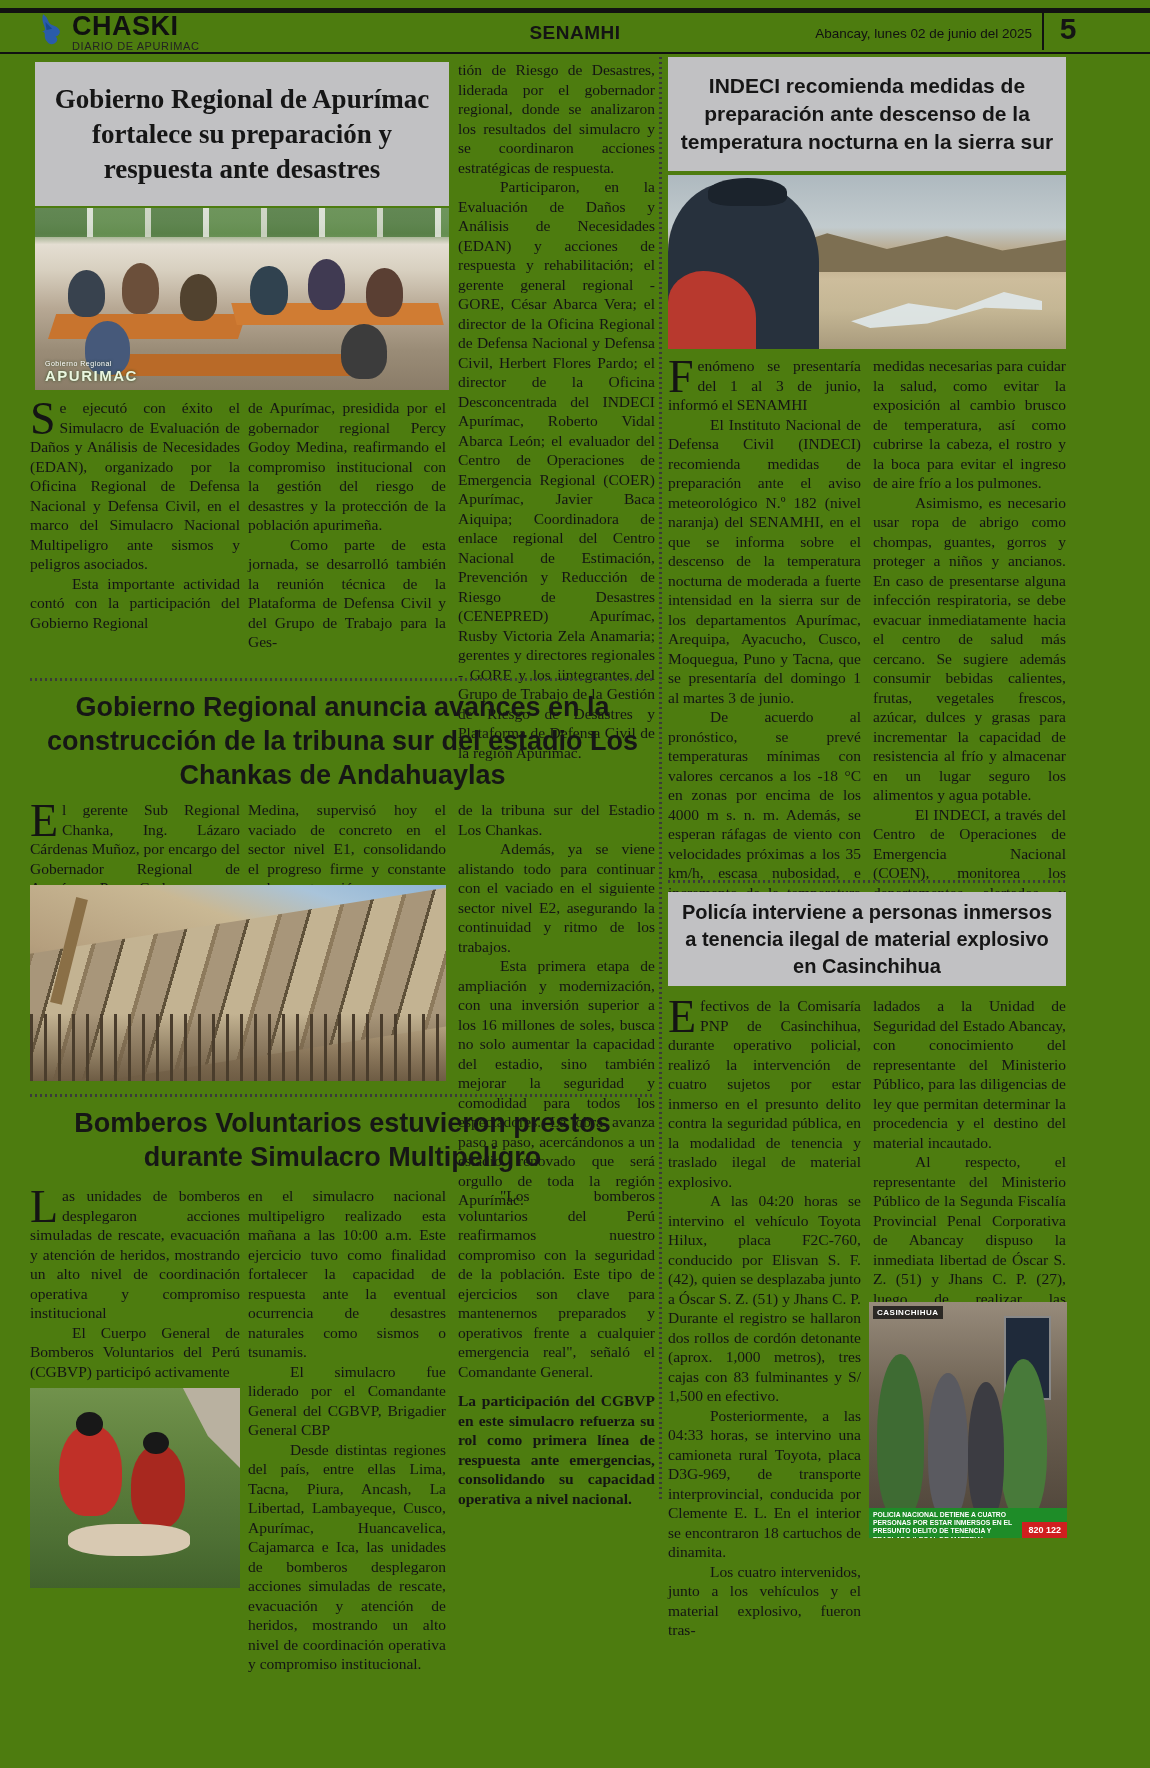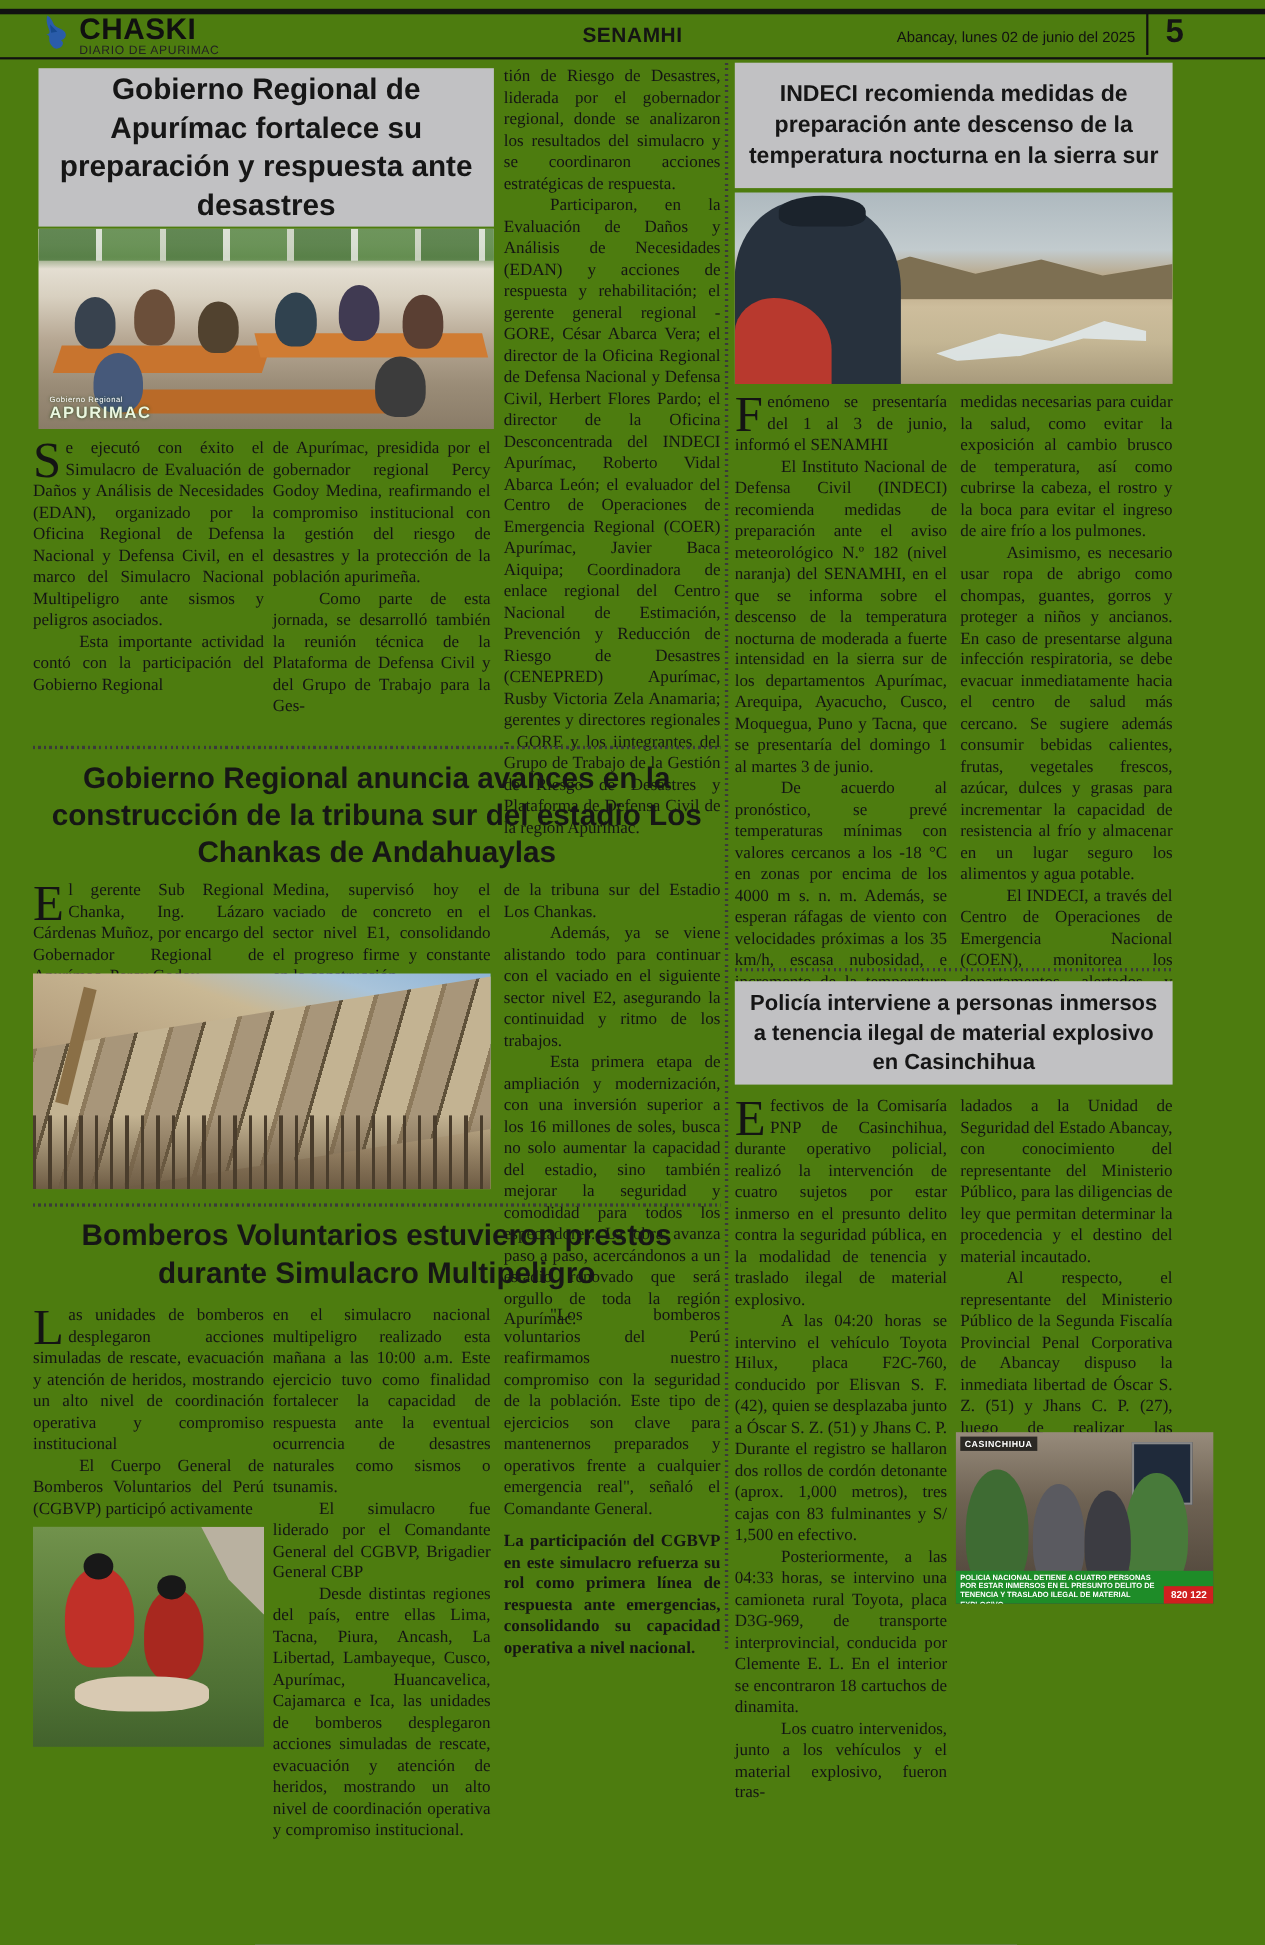--- a/index.html
+++ b/index.html
@@ -107,21 +107,21 @@
       <div class="brand">CHASKI</div>
       <div class="brand-sub">DIARIO DE APURIMAC</div>
     </div>
   </div>
   <div class="section-title">SENAMHI</div>
   <div class="date">Abancay, lunes 02 de junio del 2025</div>
   <div class="page-sep"></div>
   <div class="page-num">5</div>
   <div class="rule-head"></div>
 
-  <div class="hbox" style="left:35px;top:62px;width:414px;height:144px;font-size:27px;line-height:35px;padding:0 6px;box-sizing:border-box;">Gobierno Regional de Apurímac fortalece su preparación y respuesta ante desastres</div>
+  <div class="hbox" style="left:35px;top:62px;width:414px;height:144px;font-size:27px;line-height:35px;padding:0 6px;box-sizing:border-box;font-family:Liberation Serif, serif;">Gobierno Regional de Apurímac fortalece su preparación y respuesta ante desastres</div>
 
   <div class="photo ph-meeting" style="left:35px;top:208px;width:414px;height:182px;">
     <div class="win"></div>
     <div class="table1"></div>
     <div class="table2"></div>
     <div class="table3"></div>
     <div class="blob" style="left:8%;top:34%;width:9%;height:26%;background:#38424e;"></div>
     <div class="blob" style="left:21%;top:30%;width:9%;height:28%;background:#6b4f3a;"></div>
     <div class="blob" style="left:35%;top:36%;width:9%;height:26%;background:#51422f;"></div>
     <div class="blob" style="left:52%;top:32%;width:9%;height:27%;background:#30424f;"></div>
@@ -229,21 +229,21 @@
     <p class="lead"><span class="drop">E</span><span>fectivos de la Comisaría PNP de Casinchihua, durante operativo policial, realizó la intervención de cuatro sujetos por estar inmerso en el presunto delito contra la seguridad pública, en la modalidad de tenencia y traslado ilegal de material explosivo.</span></p>
     <p>A las 04:20 horas se intervino el vehículo Toyota Hilux, placa F2C-760, conducido por Elisvan S. F. (42), quien se desplazaba junto a Óscar S. Z. (51) y Jhans C. P. Durante el registro se hallaron dos rollos de cordón detonante (aprox. 1,000 metros), tres cajas con 83 fulminantes y S/ 1,500 en efectivo.</p>
     <p>Posteriormente, a las 04:33 horas, se intervino una camioneta rural Toyota, placa D3G-969, de transporte interprovincial, conducida por Clemente E. L. En el interior se encontraron 18 cartuchos de dinamita.</p>
     <p>Los cuatro intervenidos, junto a los vehículos y el material explosivo, fueron tras-</p>
   </div>
   <div class="col" style="left:873px;top:996px;width:193px;">
     <p class="lead">ladados a la Unidad de Seguridad del Estado Abancay, con conocimiento del representante del Ministerio Público, para las diligencias de ley que permitan determinar la procedencia y el destino del material incautado.</p>
     <p>Al respecto, el representante del Ministerio Público de la Segunda Fiscalía Provincial Penal Corporativa de Abancay dispuso la inmediata libertad de Óscar S. Z. (51) y Jhans C. P. (27), luego de realizar las diligencias preliminares, ya que continúen su proceso penal en situación de libertad, al no encontrarse responsabilidad jurídica que los involucre.</p>
   </div>
 
-  <div class="photo ph-police" style="left:869px;top:1302px;width:198px;height:156px;padding-left:36px;">
+  <div class="photo ph-police" style="left:869px;top:1302px;width:198px;height:236px;">
     <div class="frame"></div>
     <div class="blob o1"></div>
     <div class="blob o2"></div>
     <div class="blob d1"></div>
     <div class="blob d2"></div>
     <div class="label">CASINCHIHUA</div>
     <div class="banner">POLICIA NACIONAL DETIENE A CUATRO PERSONAS POR ESTAR INMERSOS EN EL PRESUNTO DELITO DE TENENCIA Y TRASLADO ILEGAL DE MATERIAL EXPLOSIVO</div>
     <div class="phone">820 122</div>
   </div>
 

